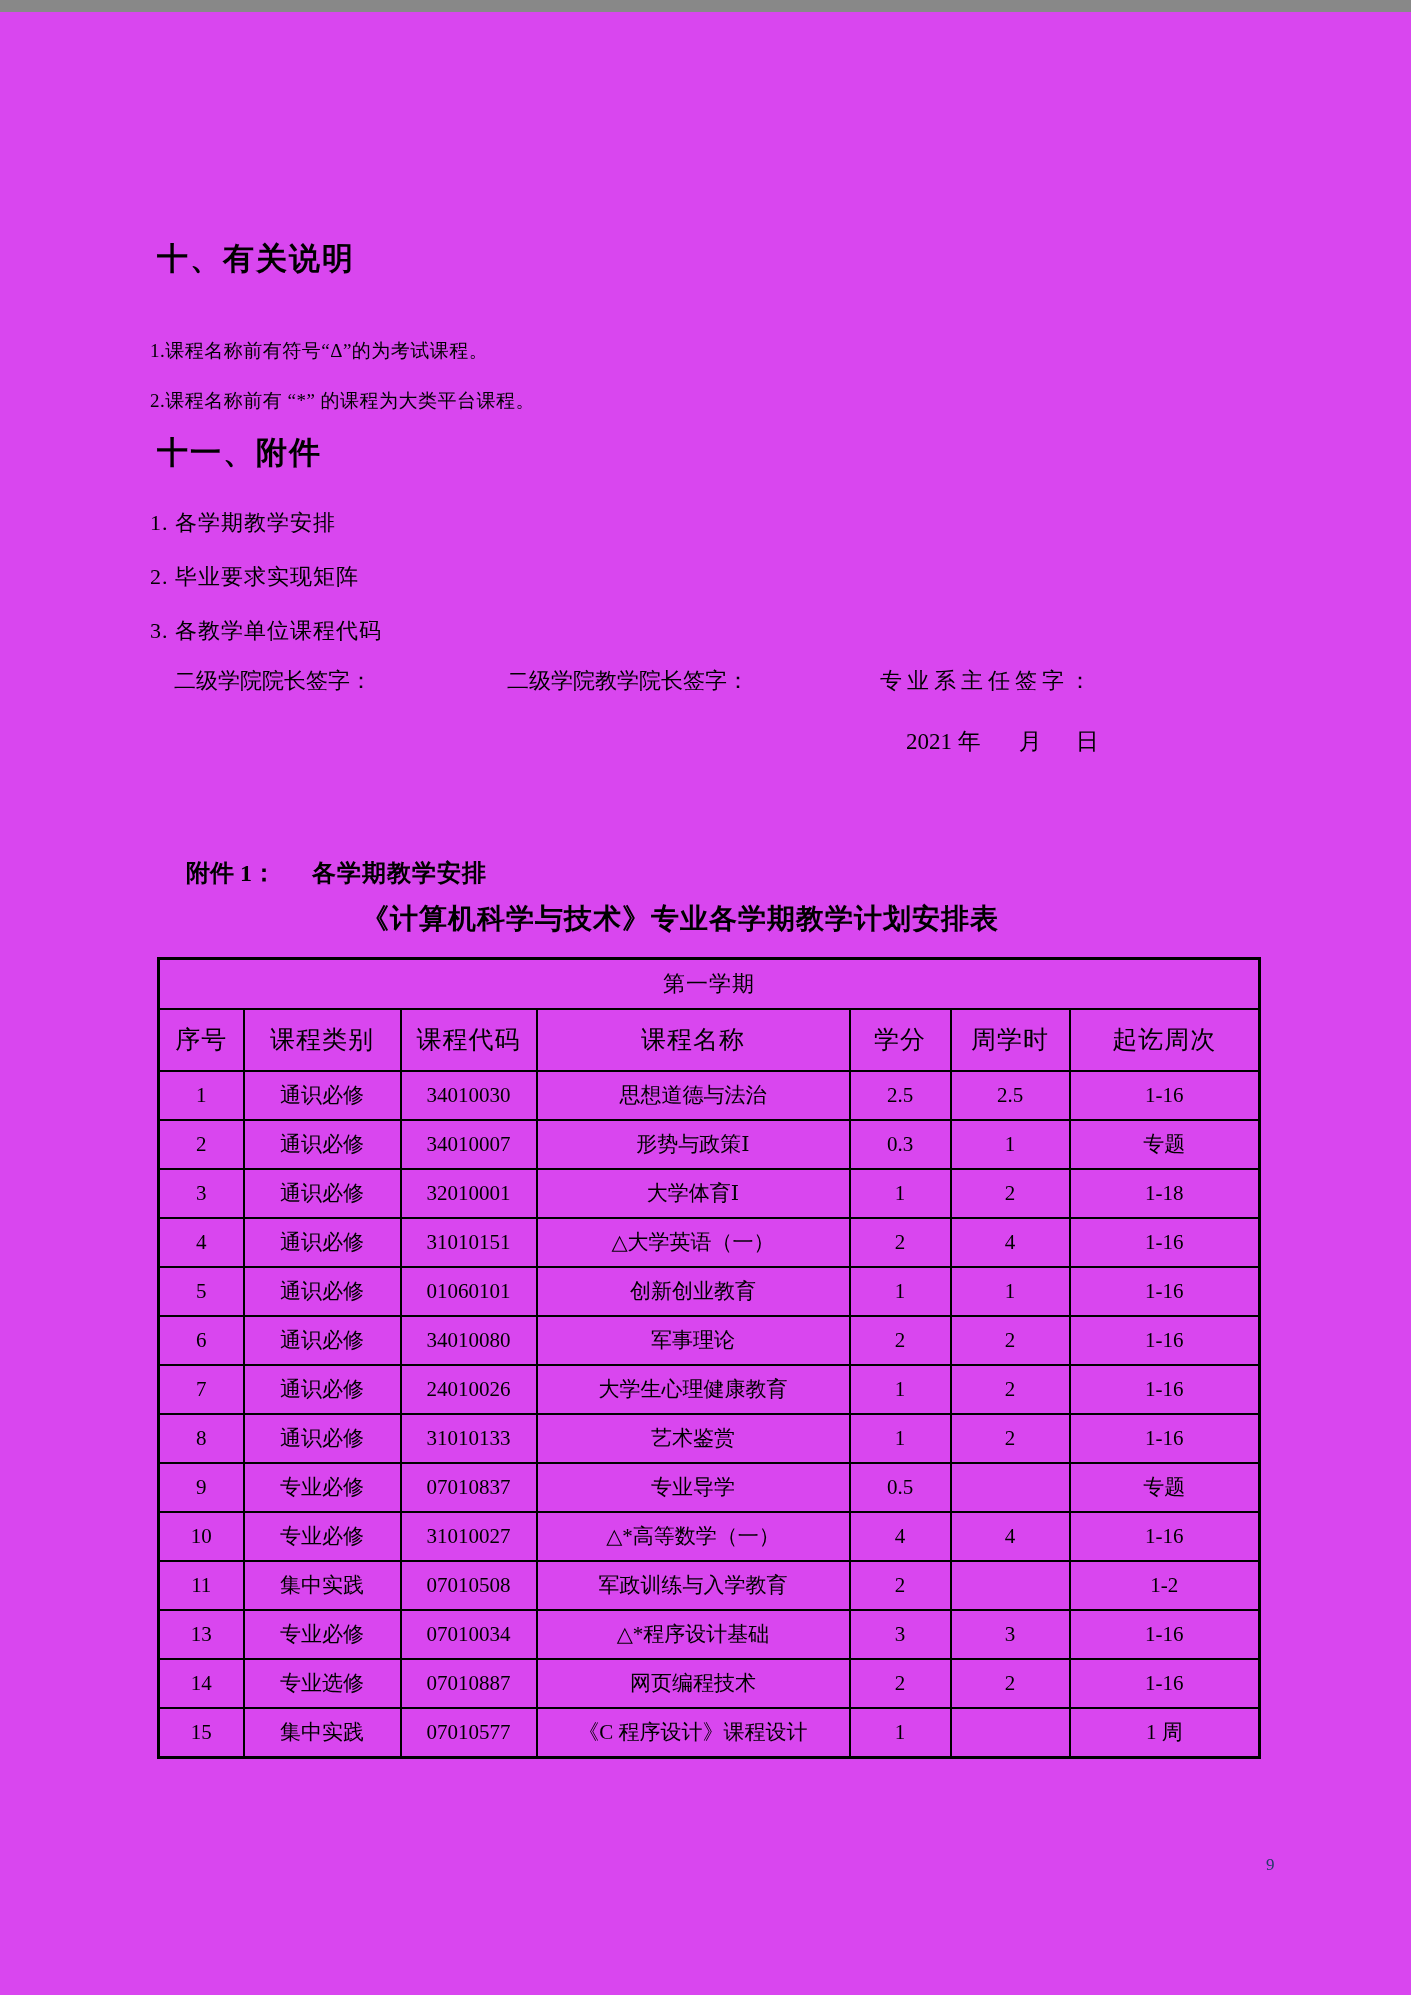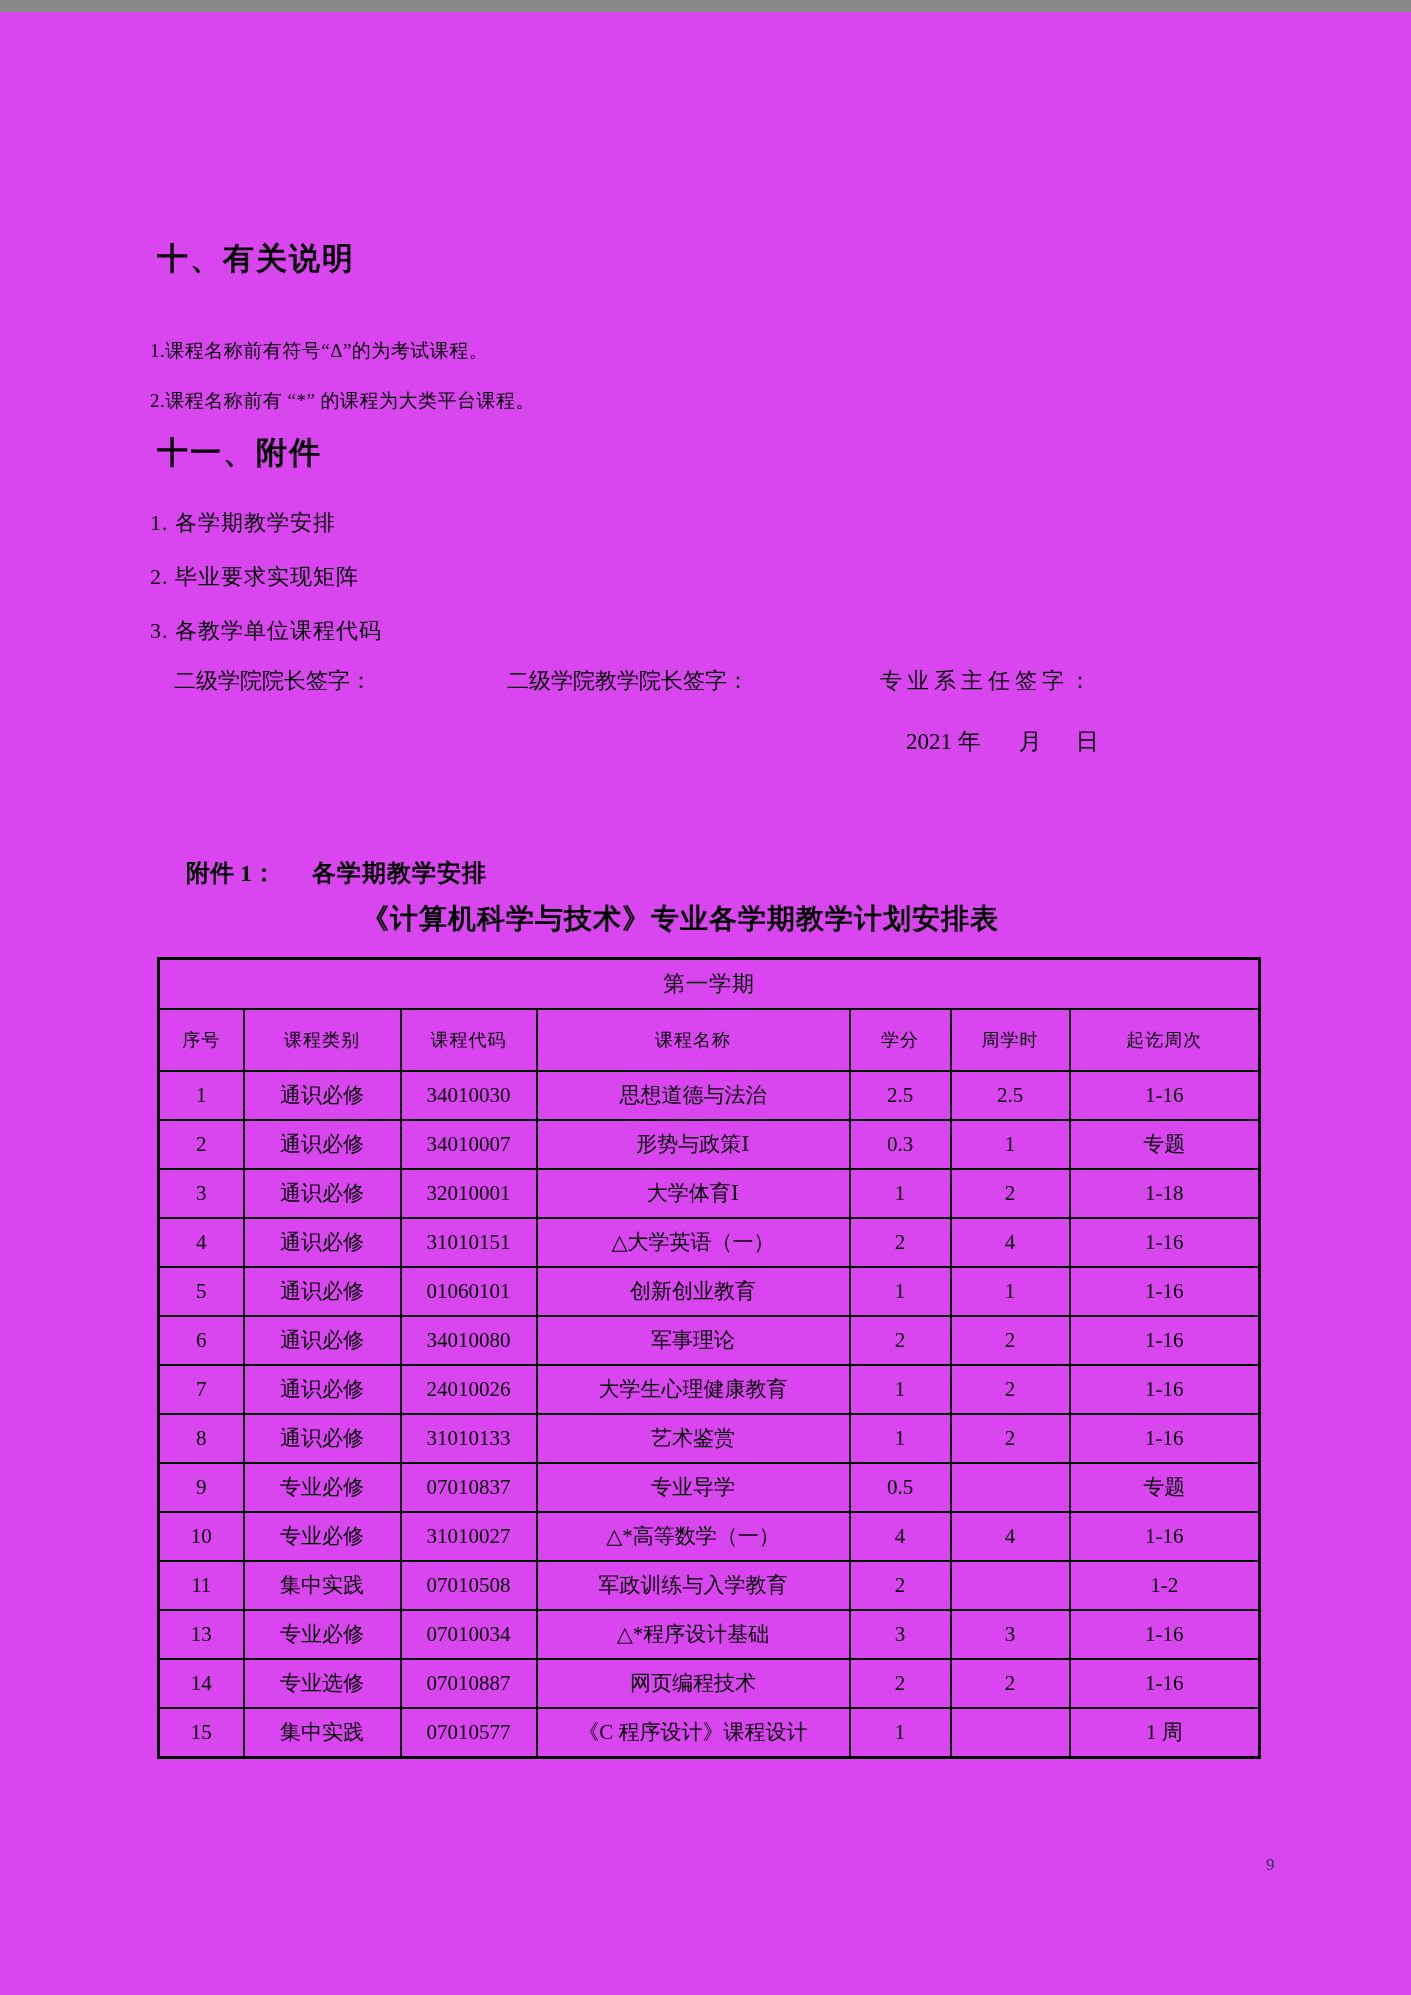--- a/index.html
+++ b/index.html
@@ -47,21 +47,21 @@
   table.schedule td {
     border:2px solid #000;
     text-align:center;
     vertical-align:top;
     font-size:21px;
     line-height:47px;
     padding:0 4px;
     overflow:hidden;
   }
   tr.semester-row td { line-height:48px; height:48px; font-size:22px; letter-spacing:1px; }
-  tr.colhead-row td { line-height:60px; height:60px; font-size:18px; letter-spacing:1px; }
+  tr.colhead-row td { line-height:60px; height:60px; font-size:25px; letter-spacing:1px; }
   tr.data-row { height:47px; }
   td.cell-name { white-space:pre-line; }
   .page-number { position:absolute; left:1266px; top:1843px; font-size:17px; }
 </style>
 </head>
 <body>
 
 <div class="page">
 
   <h1 class="sec-heading" style="top:226px;">十、有关说明</h1>

